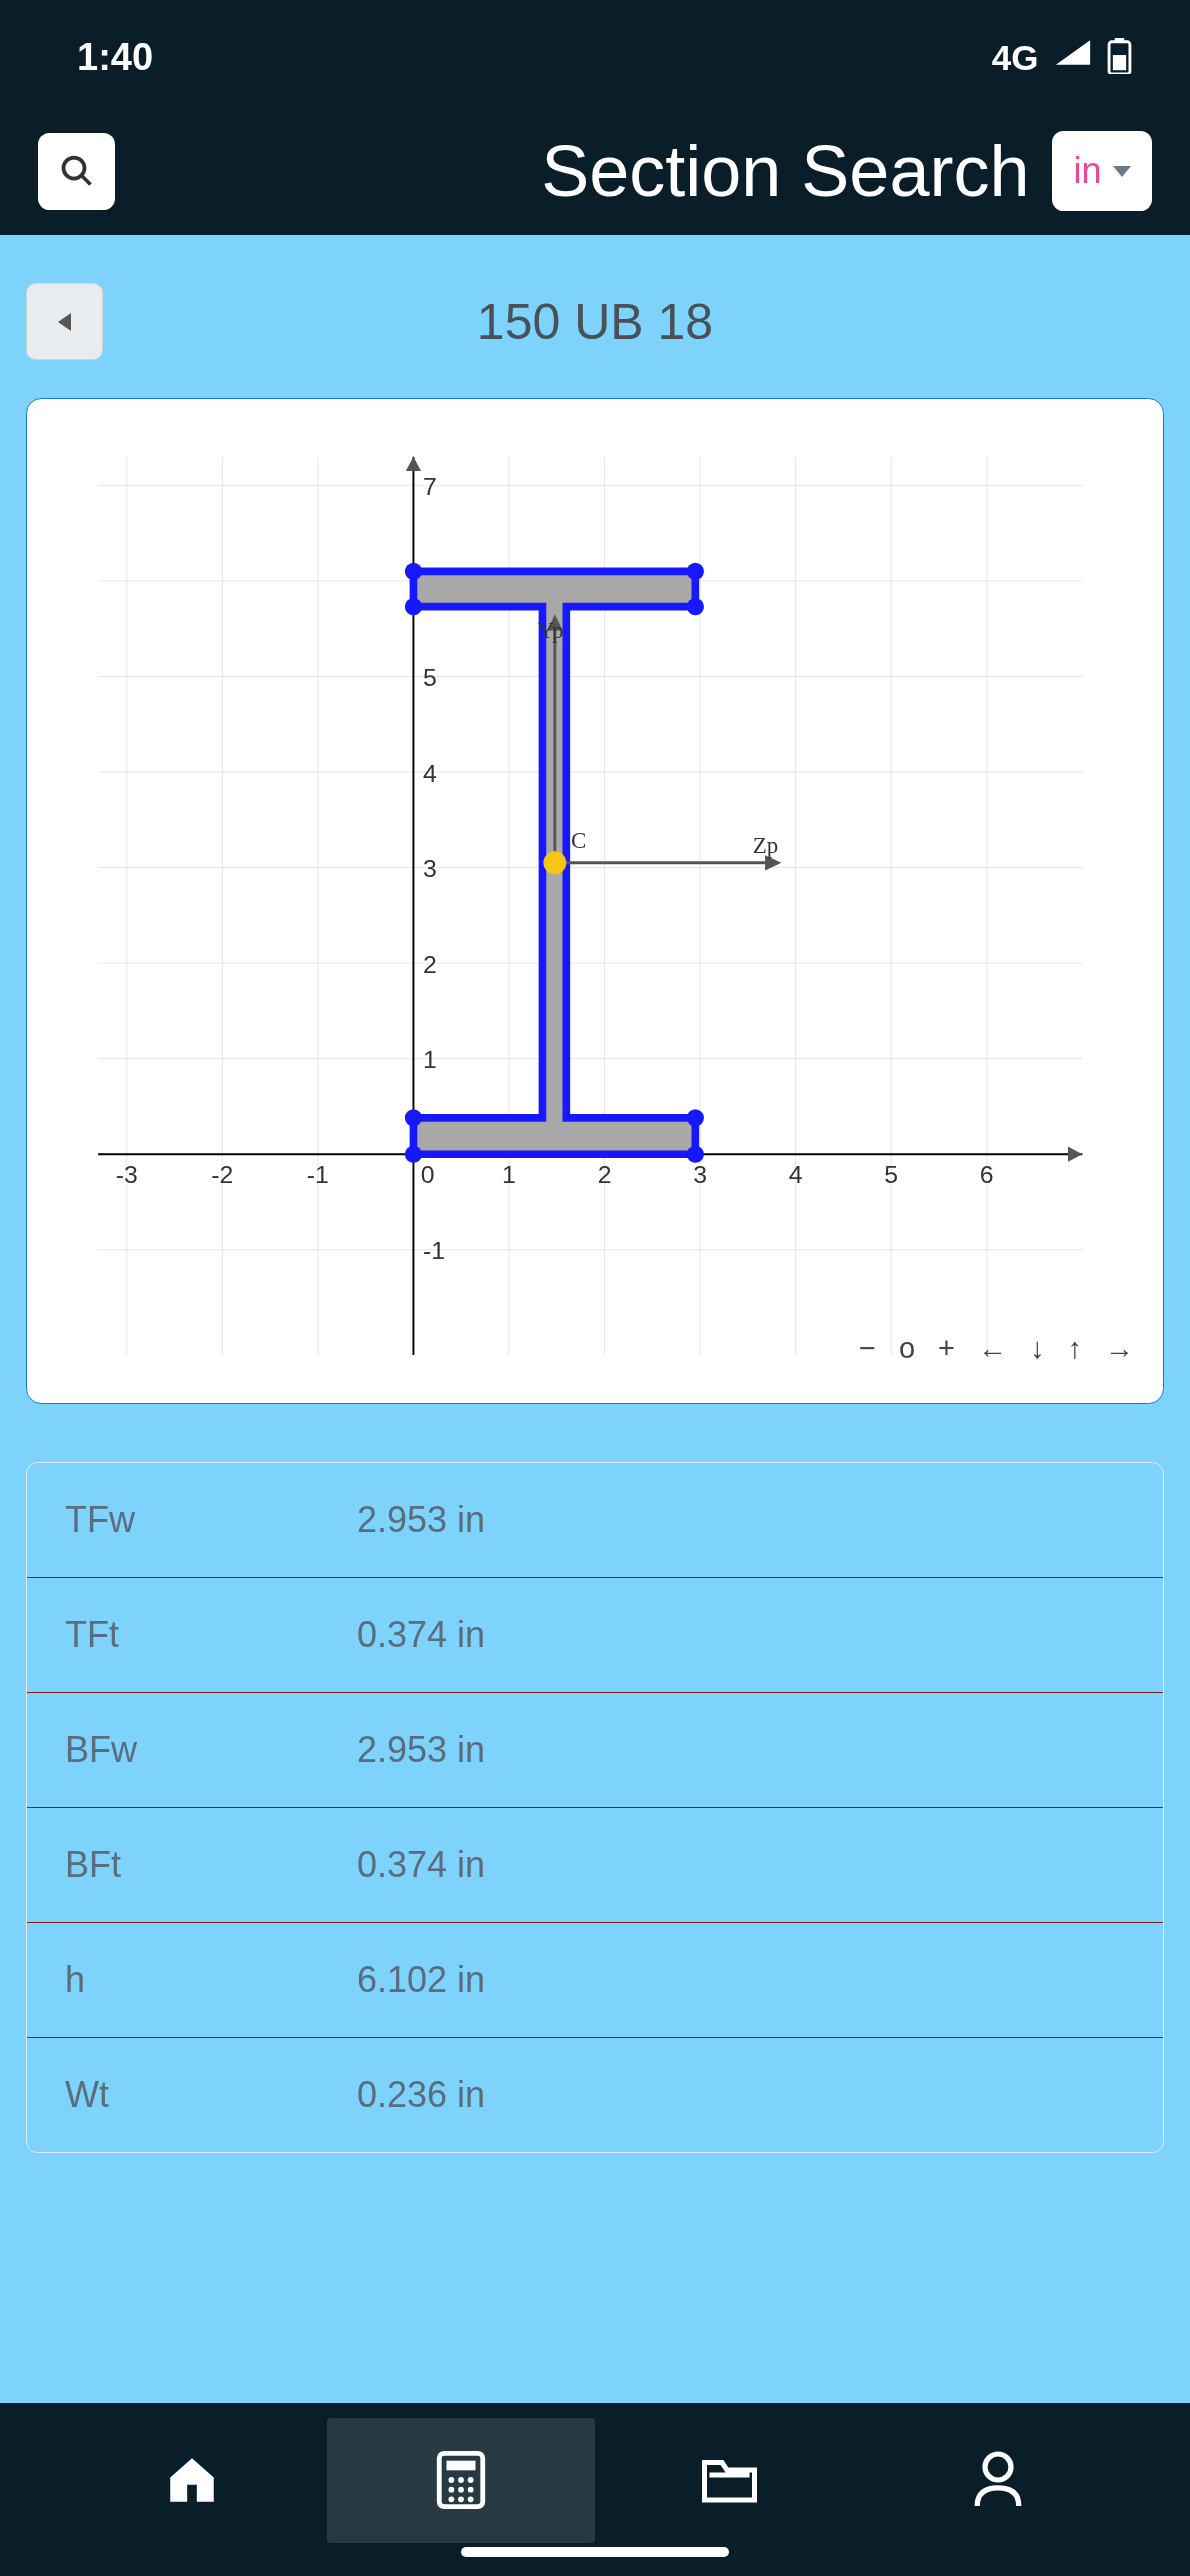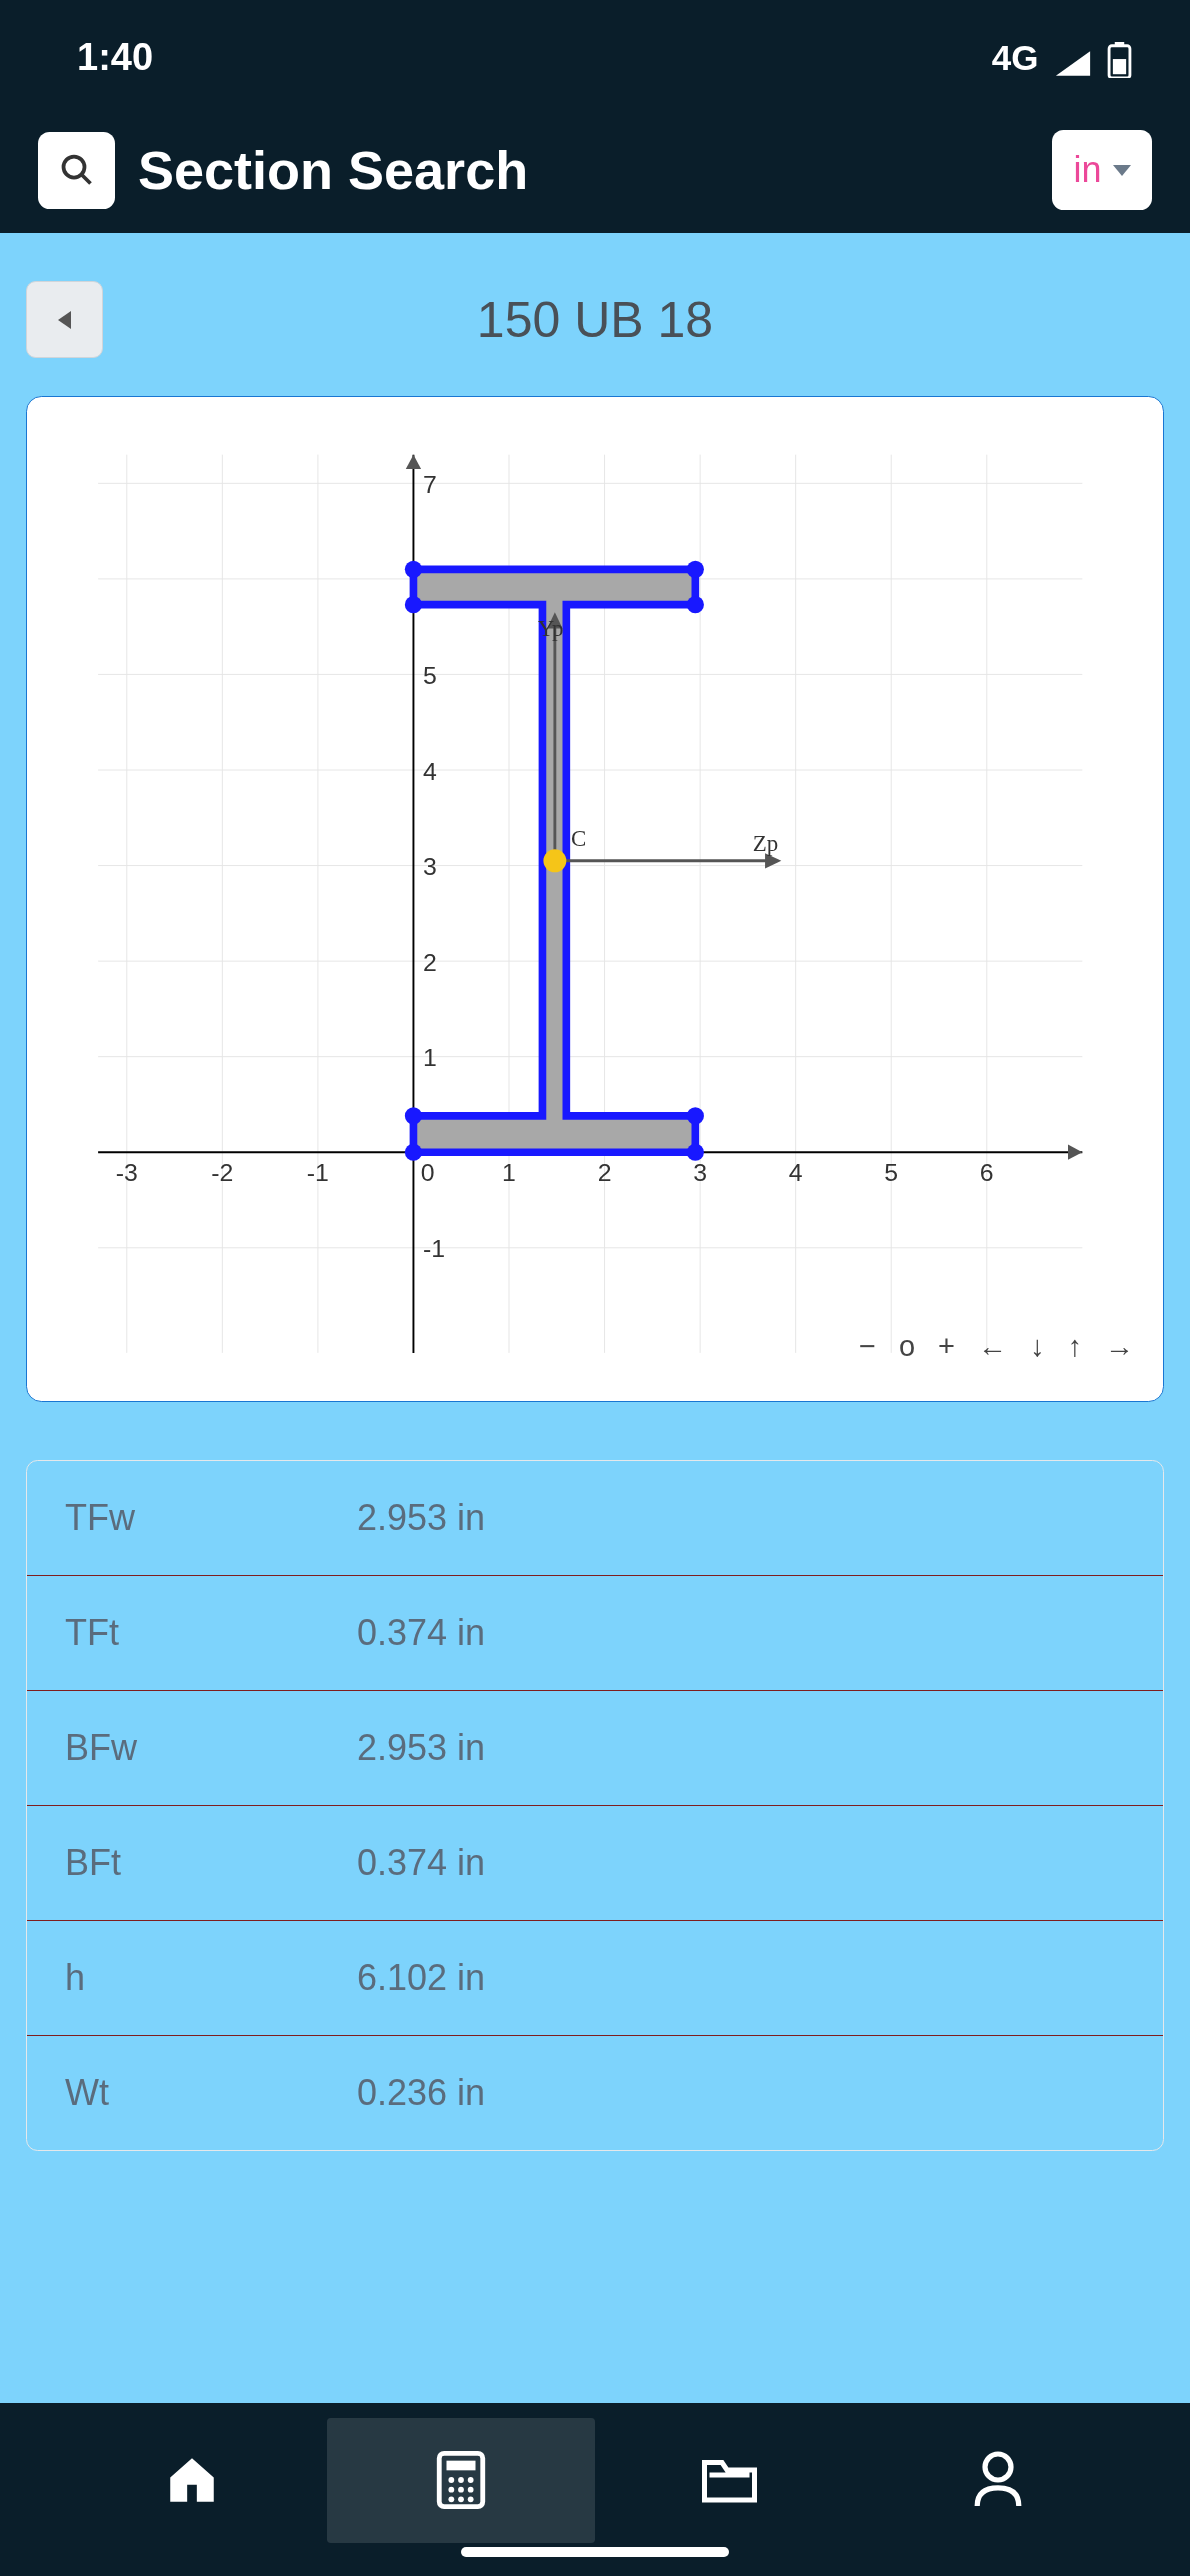--- a/index.html
+++ b/index.html
@@ -24,21 +24,21 @@
       display: flex;
       justify-content: space-between;
       align-items: center;
       padding: 0 58px 0 77px;
       font-size: 38px;
       font-weight: 600;
       gap: 10px;
     }
     .status-right {
       display: flex;
-      align-items: flex-end;
+      align-items: flex-start;
       gap: 15.3px;
       font-size: 35px;
     }
     .app-header {
       background: #0a1e2a;
       color: #fff;
       display: flex;
       align-items: center;
       padding: 15.3px 38px 23px;
       gap: 23px;
@@ -47,23 +47,23 @@
       background: #fff;
       border-radius: 11.5px;
       width: 77px;
       height: 77px;
       display: flex;
       align-items: center;
       justify-content: center;
     }
     .header-title {
       flex: 1;
-      text-align: left;
-      font-size: 54px;
-      font-weight: 700;
+      text-align: right;
+      font-size: 72px;
+      font-weight: 400;
     }
     .unit-dropdown {
       background: #fff;
       color: #ec4899;
       border-radius: 11.5px;
       padding: 19px 21px;
       display: flex;
       align-items: center;
       gap: 11.5px;
       font-size: 36px;

